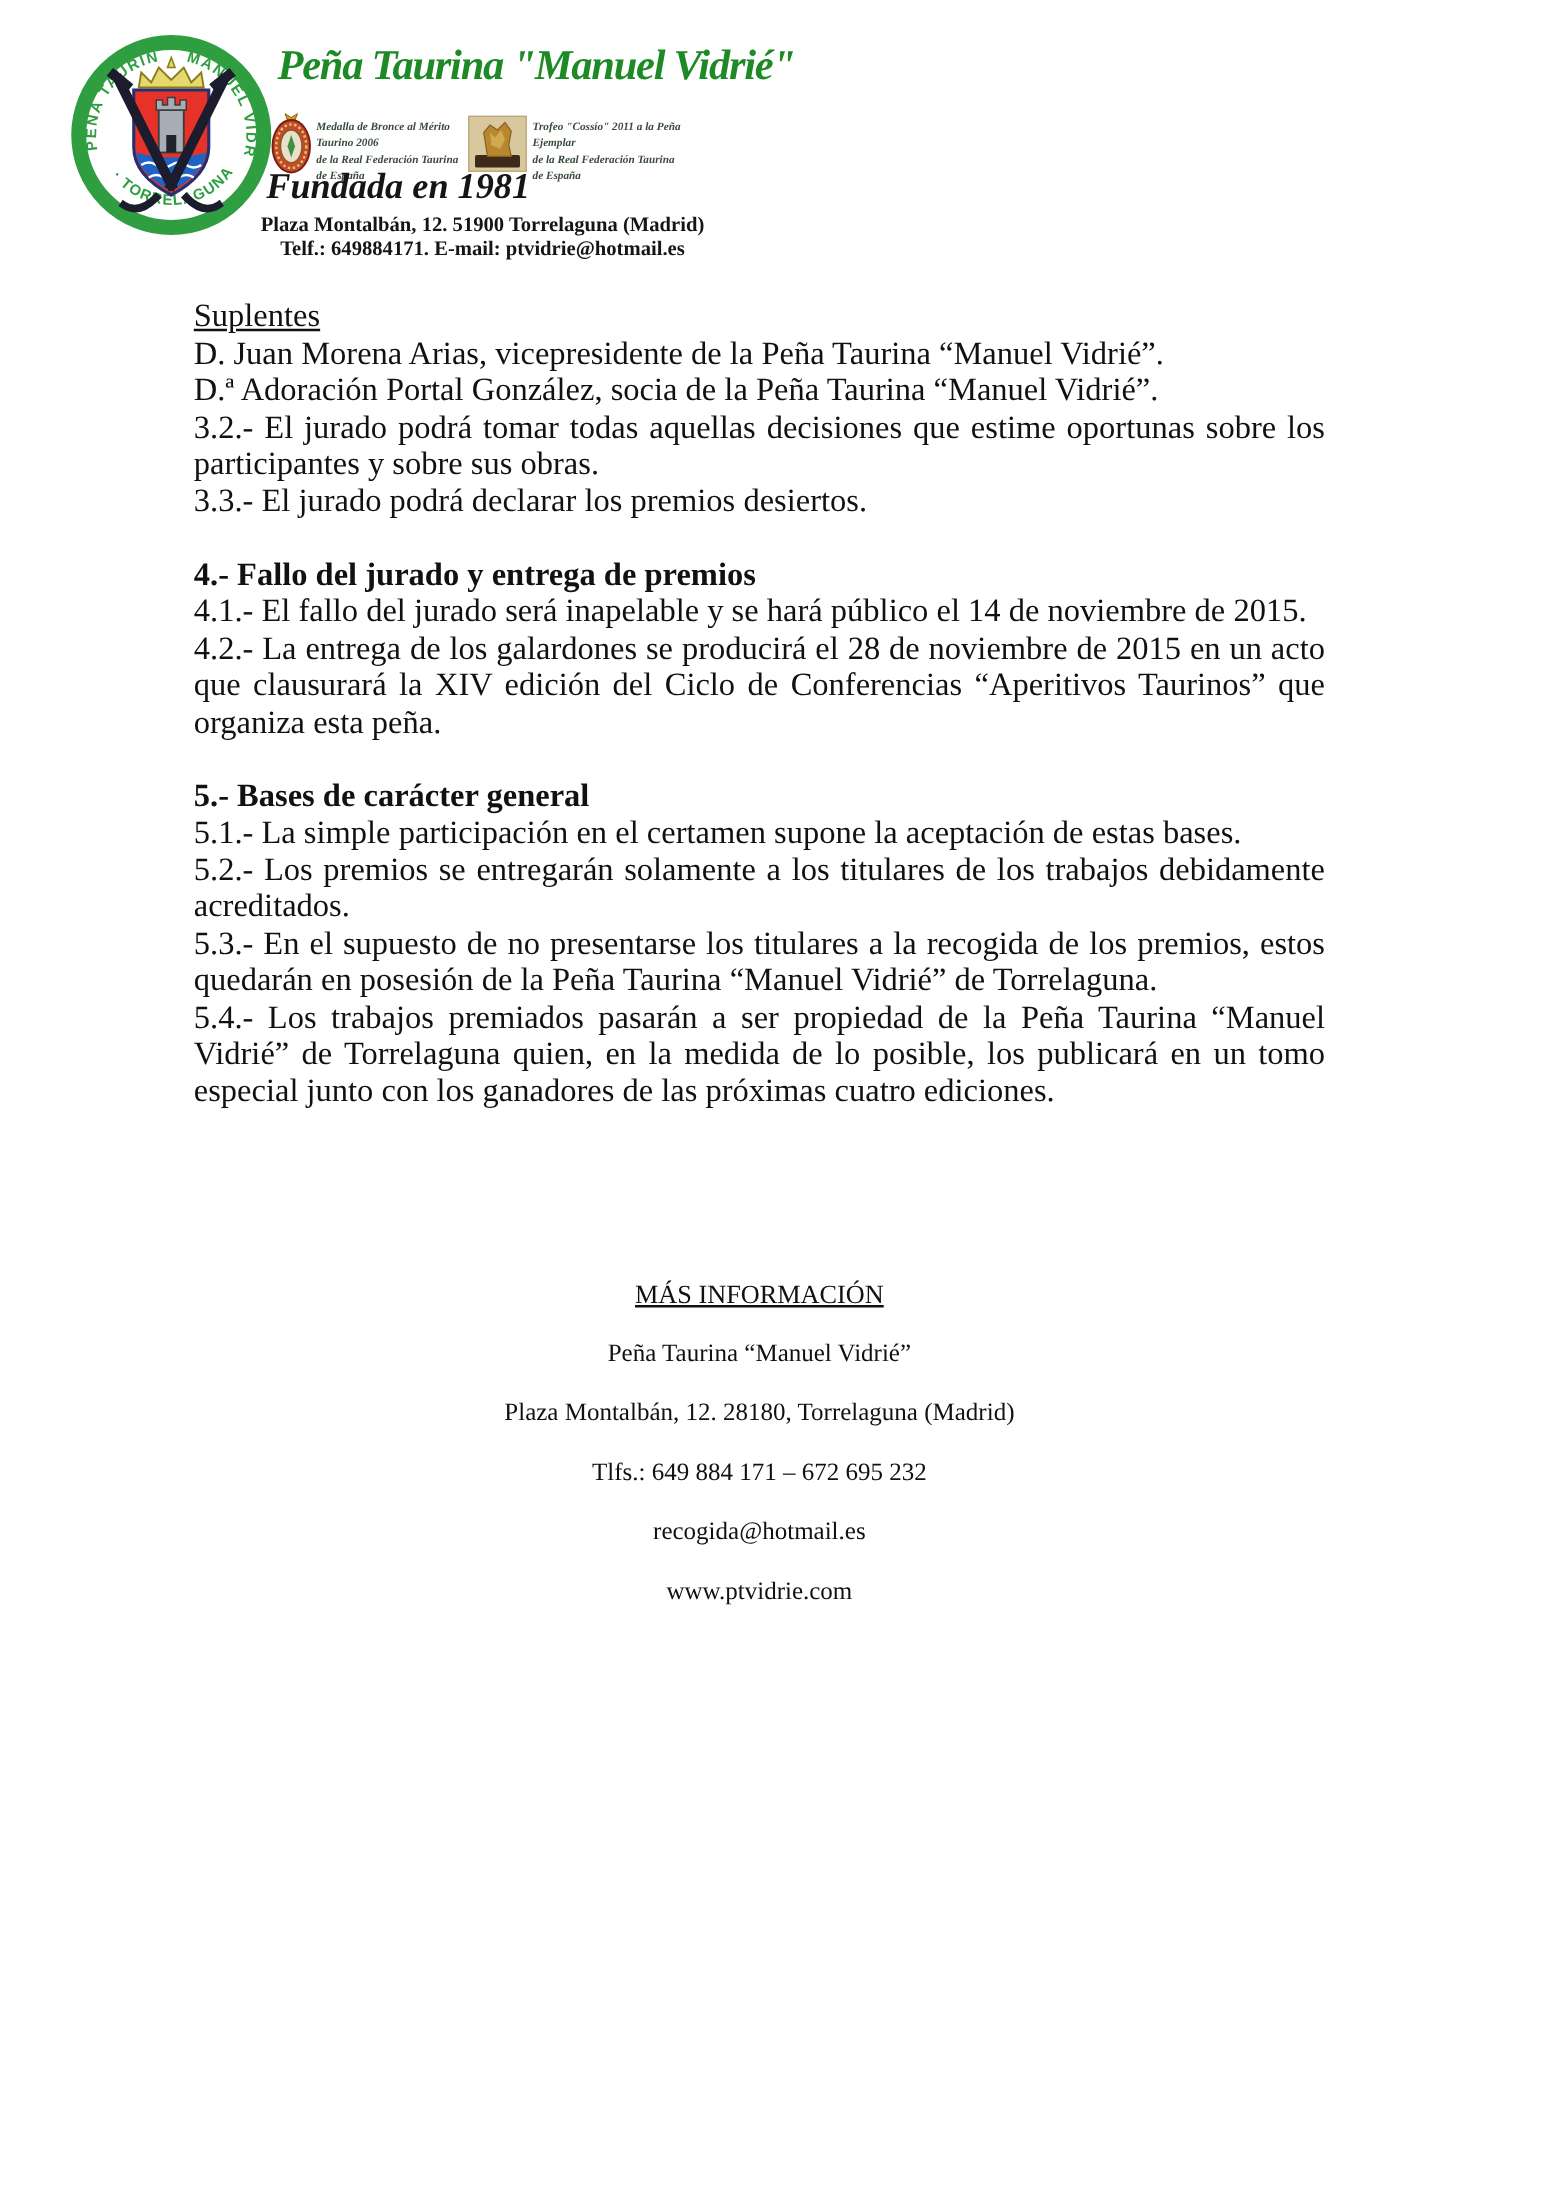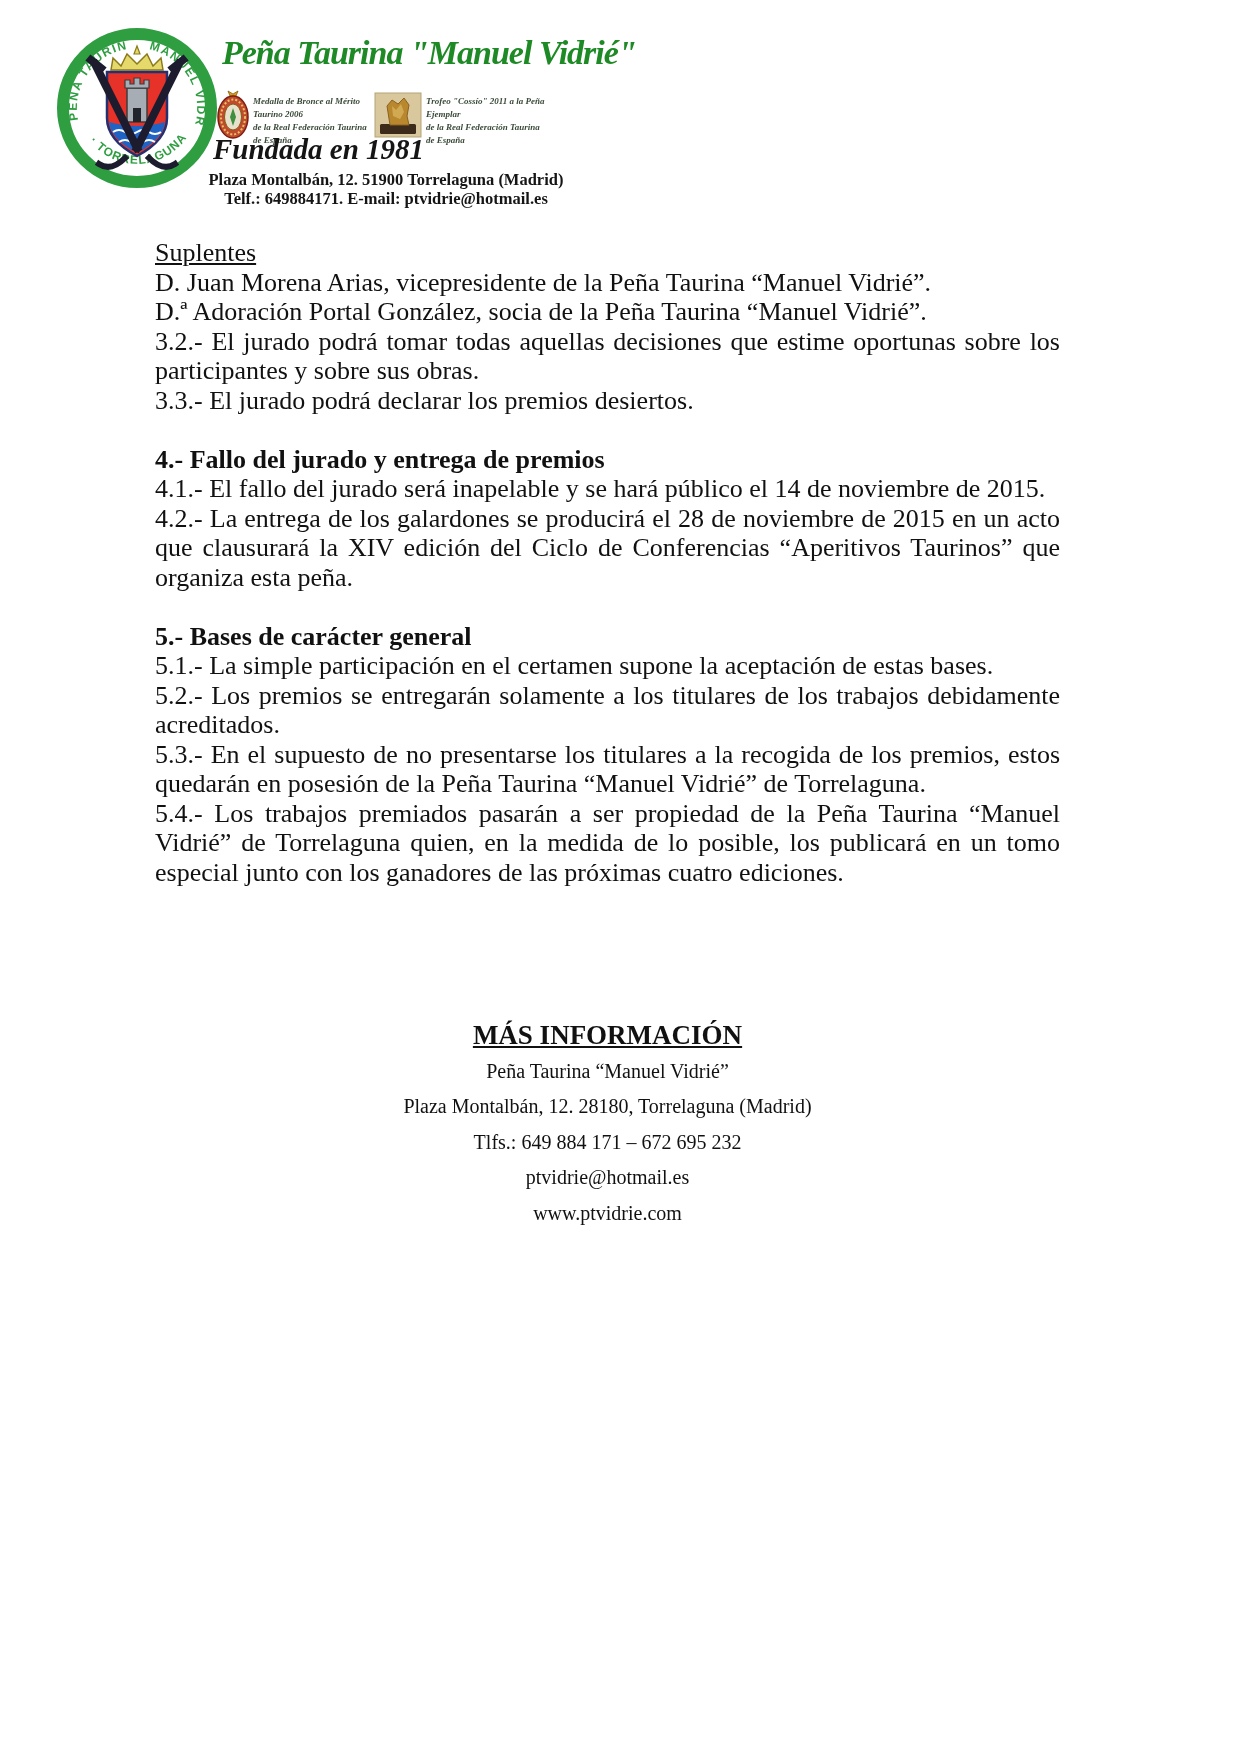--- a/index.html
+++ b/index.html
@@ -43,24 +43,24 @@
   .suplentes { text-decoration:underline; }
   .b { font-weight:normal; }
   .sec-heading { font-weight:bold; margin-top:29.5px !important; }
 
   
   .moreinfo {
     position:absolute; left:155px; top:1020px; width:905px; text-align:center;
     font-size:20px; line-height:31.5px;
   }
   .mi-heading {
-    font-weight:bold; text-decoration:underline; font-size:27px;
+    font-weight:normal; text-decoration:underline; font-size:21px;
     margin:0 0 2px 0;
   }
-  .moreinfo div { margin:4px; }
+  .moreinfo div { margin:16px; }
 </style>
 </head>
 <body>
 
 <div class="page">
 
   <div>
 
     <svg class="logo" viewBox="0 0 164 164">
       <circle cx="82" cy="82" r="74" fill="#ffffff" stroke="#2f9e41" stroke-width="12"></circle>
@@ -188,17 +188,17 @@
       <span class="b">5.4.-</span>
       <span>Los trabajos premiados pasarán a ser propiedad de la Peña Taurina “Manuel Vidrié” de Torrelaguna quien, en la medida de lo posible, los publicará en un tomo especial junto con los ganadores de las próximas cuatro ediciones.</span>
     </p>
   </div>
 
   <div class="moreinfo">
     <p class="mi-heading">MÁS INFORMACIÓN</p>
     <div>Peña Taurina “Manuel Vidrié”</div>
     <div>Plaza Montalbán, 12. 28180, Torrelaguna (Madrid)</div>
     <div>Tlfs.: 649 884 171 – 672 695 232</div>
-    <div>ptvidrie@hotmail.es</div>
+    <div>recogida@hotmail.es</div>
     <div>www.ptvidrie.com</div>
   </div>
 
 </div>
 
 </body></html>

